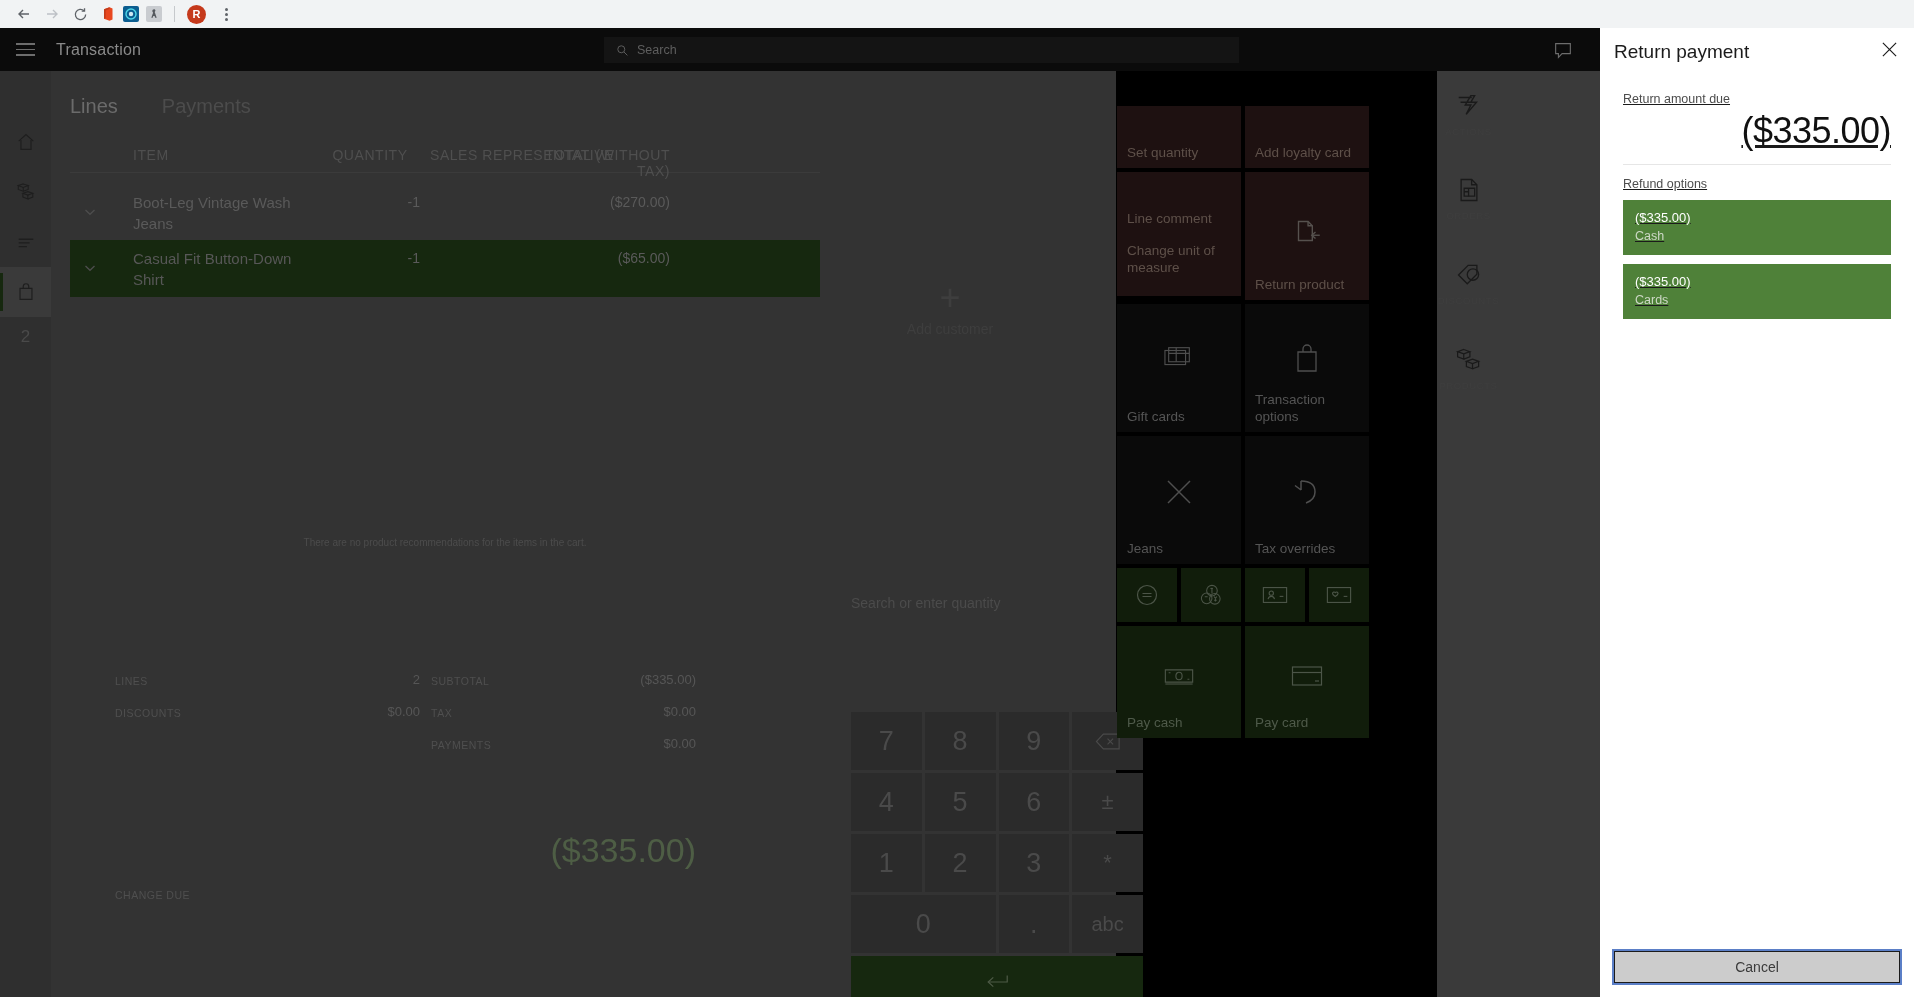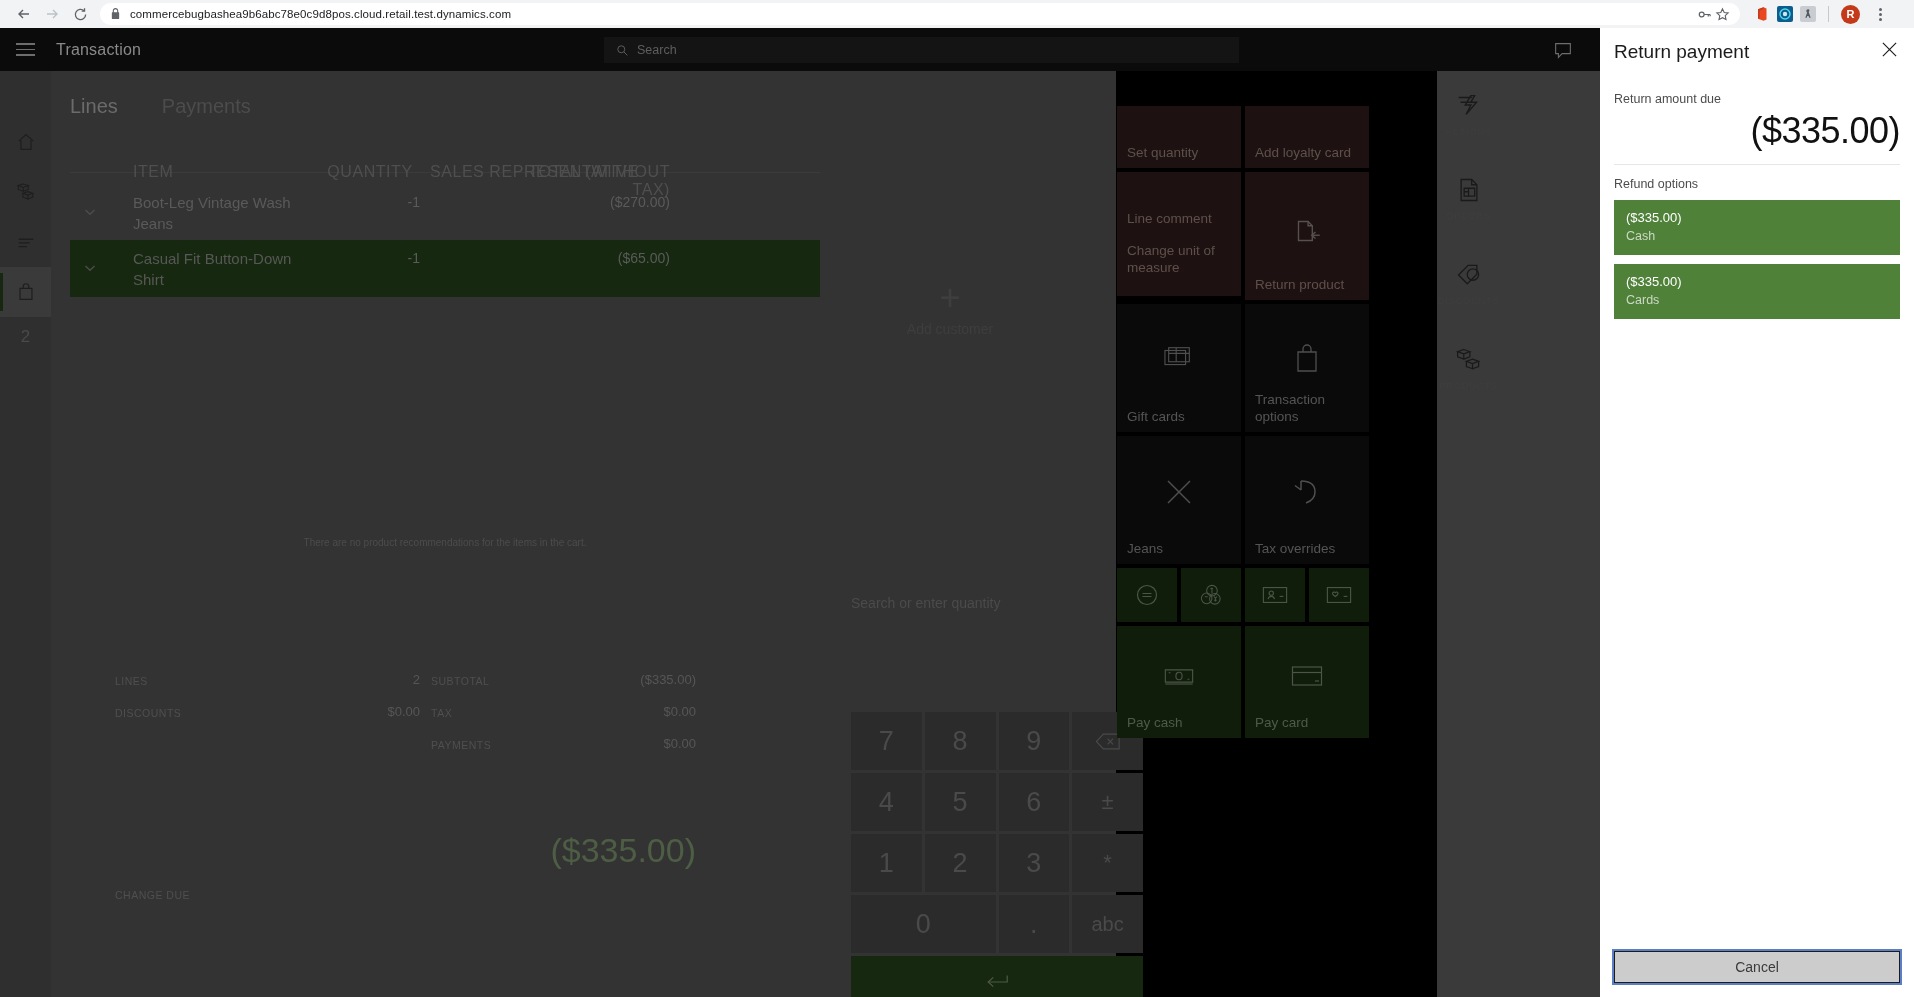--- a/index.html
+++ b/index.html
@@ -85,21 +85,21 @@
     position: absolute; left: 51px; top: 43px; width: 1065px; height: 926px; background: #333333;
   }
   .tabs { position: absolute; left: 19px; top: 24px; display: flex; gap: 44px; }
   .tab { font-size: 20px; color: #4c4c4c; }
   .tab.active { color: #6b6b6b; }
 
   .table-head {
     position: absolute; left: 19px; top: 76px; width: 750px; height: 26px;
     border-bottom: 1px solid #3b3b3b;
   }
-  .th { position: absolute; font-size: 16px; letter-spacing: .55px; color: #4f4f4f; margin-top: 16px; }
+  .th { position: absolute; font-size: 14px; letter-spacing: .55px; color: #4f4f4f; }
   .th.item { left: 63px; }
   .th.qty { left: 254px; width: 92px; text-align: center; }
   .th.rep { left: 360px; }
   .th.total { left: 440px; width: 160px; text-align: right; }
 
   .line-row {
     position: absolute; left: 19px; width: 750px; height: 57px;
   }
   .line-row.selected { background: #16280f; }
   .chev { position: absolute; left: 12px; top: 20px; width: 16px; height: 16px; color: #4d4d4d; }
@@ -201,21 +201,21 @@
     background: #ffffff; color: #1b1b1b;
   }
   .panel-head {
     position: relative; height: 48px; display: flex; align-items: center; padding: 0 14px 0 14px;
   }
   .panel-title { font-size: 19px; color: #1b1b1b; font-weight: 400; }
   .panel-close {
     position: absolute; right: 10px; top: 6px; width: 30px; height: 30px;
     display: flex; align-items: center; justify-content: center; color: #1b1b1b;
   }
-  .panel-body { padding: 0 14px; }
+  .panel-body { padding: 0 23px; text-decoration: underline; }
   .field-lbl { font-size: 12.5px; color: #4c4c4c; margin-top: 16px; }
   .amount-due {
     text-align: right; font-size: 36px; font-weight: 300; color: #111; margin-top: 4px;
     letter-spacing: -.5px;
   }
   .divider { height: 1px; background: #e6e6e6; margin-top: 12px; }
   .opt-lbl { font-size: 12.5px; color: #4c4c4c; margin-top: 12px; margin-bottom: 9px; }
   .opt {
     height: 55px; background: #4f8139; margin-bottom: 9px; padding: 9px 12px 0 12px;
   }
@@ -244,41 +244,20 @@
     <div class="nav-btn disabled">
       <svg width="16" height="16" viewBox="0 0 16 16" fill="none" stroke="currentColor" stroke-width="1.4">
         <path d="M3 8h10M9 4l4 4-4 4"></path>
         </svg>
     </div>
     <div class="nav-btn">
       <svg width="15" height="15" viewBox="0 0 16 16" fill="none" stroke="currentColor" stroke-width="1.4">
         <path d="M13.5 8a5.5 5.5 0 1 1-1.7-4"></path>
           <path d="M12.3 1.3v3h-3"></path>
         </svg>
-    </div>
-    <div class="omnibox">
-      <span class="lock">
-        <svg width="11" height="12" viewBox="0 0 12 13" fill="currentColor">
-          <path d="M6 0C4.3 0 3 1.3 3 3v1.5h-.5A.5.5 0 0 0 2 5v6.5c0 .3.2.5.5.5h7c.3 0 .5-.2.5-.5V5a.5.5 0 0 0-.5-.5H9V3c0-1.7-1.3-3-3-3zm0 1.2c1 0 1.8.8 1.8 1.8v1.5H4.2V3c0-1 .8-1.8 1.8-1.8z"></path>
-          </svg>
-      </span>
-      <span class="url">commercebugbashea9b6abc78e0c9d8pos.cloud.retail.test.dynamics.com</span>
-      <span class="omni-right">
-        <span class="ext">
-          <svg width="15" height="15" viewBox="0 0 16 16" fill="none" stroke="#5f6368" stroke-width="1.3">
-            <circle cx="5" cy="8" r="2.6"></circle>
-              <path d="M7.6 8H14M12 8v2.2M14 8v1.8"></path>
-            </svg>
-        </span>
-        <span class="ext">
-          <svg width="15" height="15" viewBox="0 0 16 16" fill="none" stroke="#5f6368" stroke-width="1.2">
-            <path d="M8 2l1.8 3.8 4.2.5-3.1 2.9.8 4.1L8 11.4 4.3 13.3l.8-4.1L2 6.3l4.2-.5z"></path>
-            </svg>
-        </span>
-      </span>
     </div>
     <div class="ext-icons">
       <span class="ext">
         <svg width="16" height="16" viewBox="0 0 16 16">
             <path d="M9.5 1.2 4 3.3v9.4l5.5 2.1 3-1.3V2.5z" fill="#e8471f"></path>
             <path d="M9.5 1.2 4 3.3v9.4l1.6-.7V4.5l3.9-1.5z" fill="#c23b1a"></path>
           </svg>
       </span>
       <span class="ext">
         <svg width="16" height="16" viewBox="0 0 16 16">

